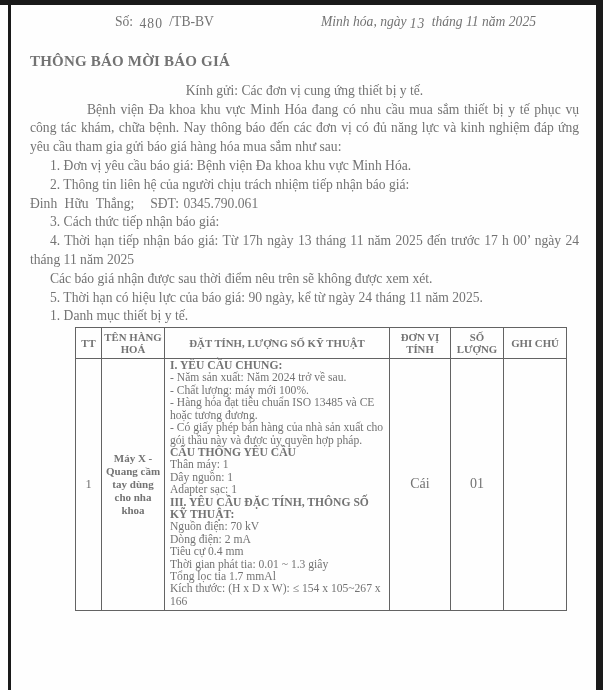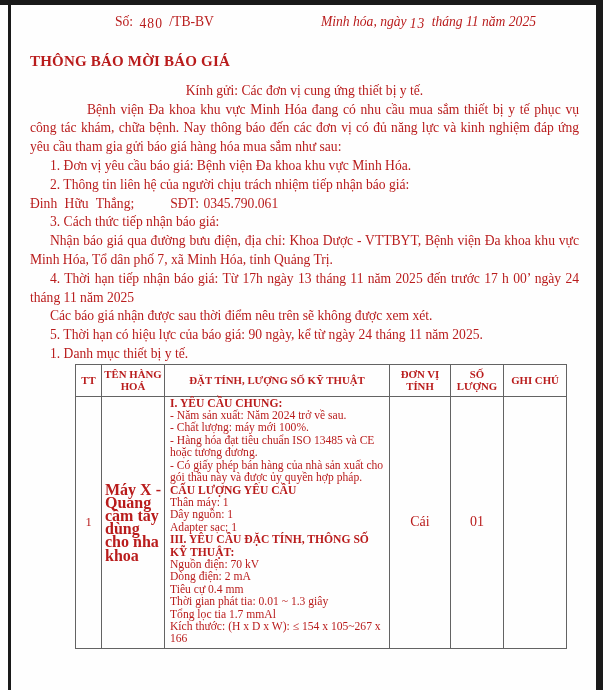--- a/index.html
+++ b/index.html
@@ -4,21 +4,21 @@
 <style>
   * { margin: 0; padding: 0; box-sizing: border-box; }
   html, body { background: #ffffff; }
   .page {
     position: relative;
     width: 603px;
     height: 690px;
     background: #fefefe;
     overflow: hidden;
     font-family: "Liberation Serif", "DejaVu Serif", serif;
-    color: #b91c1c;
+    color: #737373;
   }
   .scan-border-top    { position: absolute; left: 0; top: 0; width: 603px; height: 5px; background: #1a1a1a; }
   .scan-border-left   { position: absolute; left: 8px; top: 0; width: 3px; height: 690px; background: #1a1a1a; }
   .scan-border-right  { position: absolute; left: 596px; top: 0; width: 7px; height: 690px; background: #1a1a1a; }
   .content {
     position: absolute;
     left: 11px; top: 5px; right: 7px; bottom: 0;
     padding: 8px 17px 0 19px; 
     font-size: 13.6px;
     line-height: 18.8px;
@@ -40,21 +40,21 @@
     margin-top: 20px;
     letter-spacing: 0.2px;
   }
   .salutation { text-align: center; margin-top: 11px; }
   .para { text-align: justify; }
   .para.intro { margin-top: 0; text-indent: 57px; }
   .para.item { text-indent: 20px; }
   .para.flush { text-indent: 0; }
   .bold { font-weight: bold; }
   .contact-line { text-indent: 5px; word-spacing: 4px; }
-  .contact-phone { margin-left: 36px; word-spacing: 1px; }
+  .contact-phone { margin-left: 16px; word-spacing: 1px; }
   table.goods {
     border-collapse: collapse;
     table-layout: fixed;
     width: 491px;
     margin-left: 45px;
     margin-top: 0.5px;
   }
   table.goods col.c-tt   { width: 26px; }
   table.goods col.c-name { width: 63px; }
   table.goods col.c-spec { width: 225px; }
@@ -67,22 +67,23 @@
   }
   table.goods th {
     font-size: 10.8px;
     line-height: 12.2px;
     font-weight: bold;
     text-align: center;
     padding: 3px 1px;
   }
   td.cell-tt { text-align: center; font-size: 12.5px; }
   td.cell-name {
+    text-align: center;
     font-weight: bold;
-    font-size: 16px;
+    font-size: 11px;
     line-height: 13.2px;
     padding: 2px 3px;
   }
   td.cell-specs {
     vertical-align: top;
     padding: 1px 3px 2px 5px;
     font-size: 11.6px;
     line-height: 12.4px;
   }
   .spec-line { text-align: left; }
@@ -115,21 +116,20 @@
     <div class="doc-title">THÔNG BÁO MỜI BÁO GIÁ</div>
 
     <p class="salutation">Kính gửi: Các đơn vị cung ứng thiết bị y tế.</p>
 
     <p class="para intro">Bệnh viện Đa khoa khu vực Minh Hóa đang có nhu cầu mua sắm thiết bị y tế phục vụ công tác khám, chữa bệnh. Nay thông báo đến các đơn vị có đủ năng lực và kinh nghiệm đáp ứng yêu cầu tham gia gửi báo giá hàng hóa mua sắm như sau:</p>
 
     <p class="para item">1. Đơn vị yêu cầu báo giá: Bệnh viện Đa khoa khu vực Minh Hóa.</p>
     <p class="para item">2. Thông tin liên hệ của người chịu trách nhiệm tiếp nhận báo giá:</p>
     <p class="para flush contact-line"><span>Đinh Hữu Thắng;</span><span class="contact-phone">SĐT: 0345.790.061</span></p>
     <p class="para item">3. Cách thức tiếp nhận báo giá:</p>
-    <p class="para item">Nhận báo giá qua đường bưu điện, địa chỉ: Khoa Dược - VTTBYT, Bệnh viện Đa khoa khu vực Minh Hóa, Tổ dân phố 7, xã Minh Hóa, tỉnh Quảng Trị.</p>
     <p class="para item">4. Thời hạn tiếp nhận báo giá: Từ 17h ngày 13 tháng 11 năm 2025 đến trước 17 h 00’ ngày 24 tháng 11 năm 2025</p>
     <p class="para item">Các báo giá nhận được sau thời điểm nêu trên sẽ không được xem xét.</p>
     <p class="para item">5. Thời hạn có hiệu lực của báo giá: 90 ngày, kể từ ngày 24 tháng 11 năm 2025.</p>
     <p class="para item">1. Danh mục thiết bị y tế.</p>
 
     <table class="goods">
       <colgroup>
         <col class="c-tt">
           <col class="c-name">
           <col class="c-spec">
@@ -151,21 +151,21 @@
         <tr>
           <td class="cell-tt">1</td>
           <td class="cell-name">Máy X - Quang cầm tay dùng cho nha khoa</td>
           <td class="cell-specs">
             <div>
                 <div class="spec-line b">I. YÊU CẦU CHUNG:</div>
                 <div class="spec-line">- Năm sản xuất: Năm 2024 trở về sau.</div>
                 <div class="spec-line">- Chất lượng: máy mới 100%.</div>
                 <div class="spec-line">- Hàng hóa đạt tiêu chuẩn ISO 13485 và CE hoặc tương đương.</div>
                 <div class="spec-line">- Có giấy phép bán hàng của nhà sản xuất cho gói thầu này và được ủy quyền hợp pháp.</div>
-                <div class="spec-line b">CẤU LƯỢNG YÊU CẦU</div>
+                <div class="spec-line b">CẤU THÔNG YÊU CẦU</div>
                 <div class="spec-line">Thân máy: 1</div>
                 <div class="spec-line">Dây nguồn: 1</div>
                 <div class="spec-line">Adapter sạc: 1</div>
                 <div class="spec-line b">III. YÊU CẦU ĐẶC TÍNH, THÔNG SỐ KỸ THUẬT:</div>
                 <div class="spec-line">Nguồn điện: 70 kV</div>
                 <div class="spec-line">Dòng điện: 2 mA</div>
                 <div class="spec-line">Tiêu cự 0.4 mm</div>
                 <div class="spec-line">Thời gian phát tia: 0.01 ~ 1.3 giây</div>
                 <div class="spec-line">Tổng lọc tia 1.7 mmAl</div>
                 <div class="spec-line">Kích thước: (H x D x W): ≤ 154 x 105~267 x 166</div>

